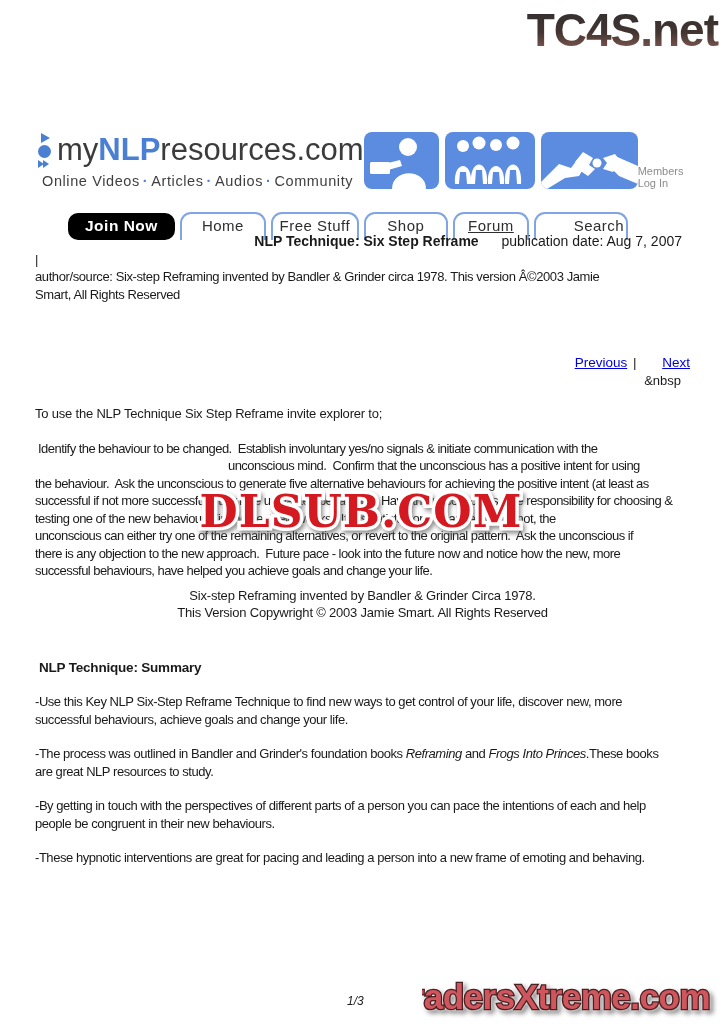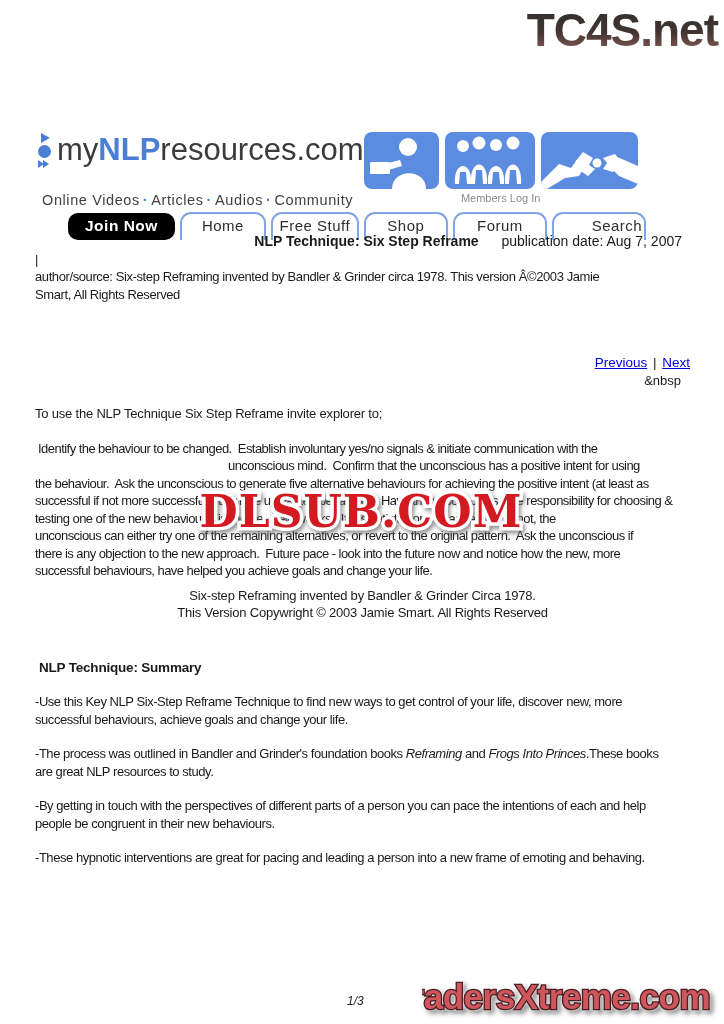--- a/index.html
+++ b/index.html
@@ -13,62 +13,62 @@
   
   .tc4s-wrap { position:absolute; top:2px; right:2px; }
   .tc4s-wrap text {
     font-family:"Liberation Sans",sans-serif; font-weight:bold; font-size:46px;
     letter-spacing:-1px;
   }
 
   
   .masthead { position:absolute; top:132px; left:38px; right:90px;
               display:flex; justify-content:space-between; align-items:flex-start; }
-  .brand { display:flex; flex-direction:column;gap:19px; }
+  .brand { display:flex; flex-direction:column; }
   .brand-row { display:flex; align-items:center; }
   .brand-glyph { display:flex; flex-direction:column; align-items:flex-start; margin-right:6px; line-height:0; }
   .tri { width:0; height:0; border-left:9px solid #4a7fd4; border-top:5px solid transparent; border-bottom:5px solid transparent; margin-left:3px; }
   .dot-big { width:13px; height:13px; border-radius:50%; background:#4a7fd4; margin:2px 0; }
   .ff { display:flex; }
   .ff span { width:0; height:0; border-left:6px solid #4a7fd4; border-top:4px solid transparent; border-bottom:4px solid transparent; margin-right:-1px; }
   .brand-text { font-size:31px; color:#3b3b3b; letter-spacing:0; }
   .brand-text b { color:#4a7fd4; font-weight:bold; }
   .tagline { font-size:14.5px; color:#3f3f3f; letter-spacing:.6px; margin-top:5px; padding-left:4px; }
   .tagline .sep { color:#4a7fd4; font-weight:bold; padding:0 3px; }
 
-  .thumbs-col { display:flex; flex-direction:column; align-items:center; }
+  .thumbs-col { display:flex; flex-direction:row; align-items:flex-end; }
   .thumbs { display:flex; gap:6px; }
   .thumb { height:57px; background:#5b8ce0; border-radius:8px; position:relative; overflow:hidden; cursor:pointer; }
   .thumb.t1 { width:75px; } .thumb.t2 { width:90px; } .thumb.t3 { width:97px; }
   .thumb svg { position:absolute; inset:0; width:100%; height:100%; }
   .members { font-size:11px; color:#8c8c8c; margin-top:3px; cursor:pointer; }
 
   
   .nav { position:absolute; top:212px; left:48px; display:flex; gap:5px; align-items:flex-end; }
   .join {
     background:#000; color:#fff; font-weight:bold; font-size:15.5px;
     padding:4px 17px 5px; border-radius:10px; letter-spacing:.5px; cursor:pointer;margin-left:20px;
   }
   .tab {
     background:#fff; border:2px solid #80a4e4; border-bottom:none;
     border-radius:11px 11px 0 0; font-size:15px; color:#2e2e2e;
     padding:3px 0 6px; text-align:center; letter-spacing:.5px; cursor:pointer;
   }
-  .tab.w1{width:86px;} .tab.w2{width:88px;} .tab.w3{width:84px;} .tab.w4{width:94px;} .tab.w5{width:94px;padding-left:36px;}
+  .tab.w1{width:86px;} .tab.w2{width:88px;} .tab.w3{width:84px;} .tab.w4{width:76px;text-decoration:underline;} .tab.w5{width:94px;padding-left:36px;}
 
   
   .content { position:absolute; top:231px; left:35px; width:655px;
              font-size:13px; letter-spacing:-.2px; line-height:17.5px; }
   .title-line { text-align:right; padding-right:8px; margin-top:2px; font-size:14px; white-space:pre; }
   .title-line .t { font-weight:bold; letter-spacing:0; }
   .title-line .d { letter-spacing:0;margin-left:15px; }
   .pipe { margin-top:0; }
   .para { white-space:pre-wrap; letter-spacing:-.4px; }
   .pn-row { text-align:right; margin-top:51px; font-size:13.5px; letter-spacing:0; }
-  .pn-row a { color:#0000dd; text-decoration:underline; cursor:pointer; }
+  .pn-row a { color:#0000dd; text-decoration:underline; cursor:pointer;margin-left:20px; }
   .pn-sep { color:#222; padding:0 2px; }
   .nbsp-row { text-align:right; padding-right:9px; letter-spacing:0; }
   .intro { margin-top:16px; }
   .bodyblock { margin-top:17px; }
   .bline { white-space:pre; letter-spacing:-.55px; }
   .bline.indent { padding-left:193px; }
   .credits { margin-top:7px; text-align:center; letter-spacing:-.2px; }
   .credits div { white-space:pre; }
   .sum-head { margin-top:37px; padding-left:4px; font-weight:bold; font-size:13.5px; letter-spacing:-.2px; }
   .spara { margin-top:17px; white-space:pre-wrap; letter-spacing:-.45px; }

